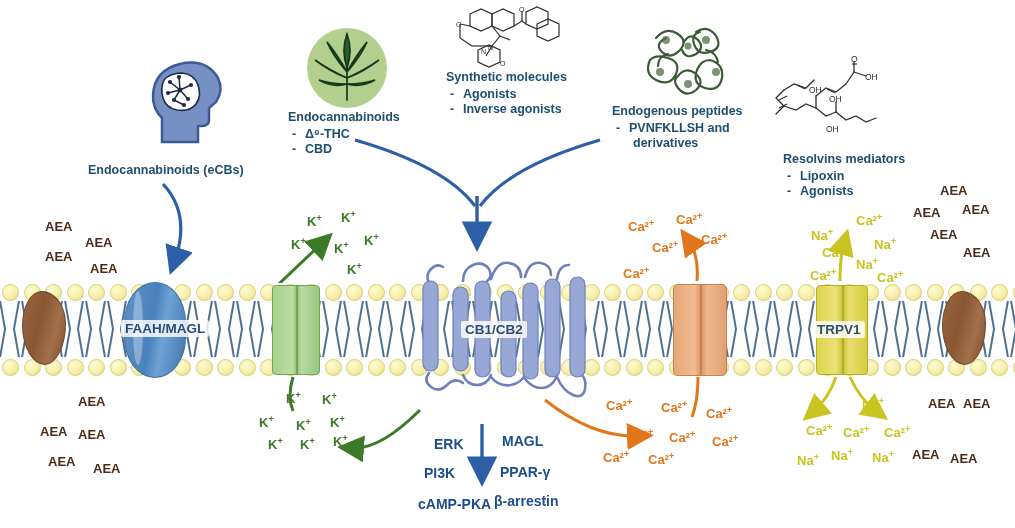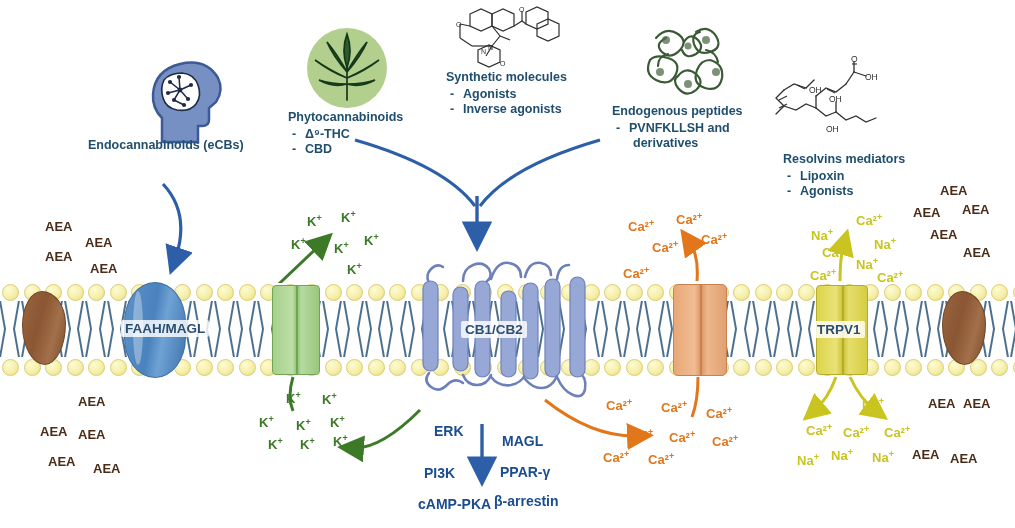--- a/index.html
+++ b/index.html
@@ -183,26 +183,26 @@
         <path d="M84 6 L89 6"></path>
       </g>
       <text x="41" y="35" font-size="8.5" fill="#2f2f2f" font-family="Liberation Sans, sans-serif">OH</text>
       <text x="83" y="4" font-size="8.5" fill="#2f2f2f" font-family="Liberation Sans, sans-serif">O</text>
       <text x="97" y="22" font-size="8.5" fill="#2f2f2f" font-family="Liberation Sans, sans-serif">OH</text>
       <text x="61" y="44" font-size="8.5" fill="#2f2f2f" font-family="Liberation Sans, sans-serif">OH</text>
       <text x="58" y="74" font-size="8.5" fill="#2f2f2f" font-family="Liberation Sans, sans-serif">OH</text>
     </svg>
   </div>
 
-  <div class="abs lbl" style="left:88px;top:138px;">
+  <div class="abs lbl" style="left:88px;top:163px;">
     <span class="hd">Endocannabinoids (eCBs)</span>
   </div>
 
   <div class="abs lbl" style="left:288px;top:110px;">
-    <span class="hd">Phytocannabinoids</span>
+    <span class="hd">Endocannabinoids</span>
     <span class="li"><span class="dash">-</span><span>Δ⁹-THC</span></span>
     <span class="li"><span class="dash">-</span><span>CBD</span></span>
   </div>
 
   <div class="abs lbl" style="left:446px;top:70px;">
     <span class="hd">Synthetic molecules</span>
     <span class="li"><span class="dash">-</span><span>Agonists</span></span>
     <span class="li"><span class="dash">-</span><span>Inverse agonists</span></span>
   </div>
 
@@ -790,21 +790,21 @@
         <rect x="60" y="26" width="15" height="96" rx="7.5" fill="#98a8d6" stroke="#6d80ba" stroke-width="1.2"></rect>
         <rect x="86" y="36" width="15" height="86" rx="7.5" fill="#98a8d6" stroke="#6d80ba" stroke-width="1.2"></rect>
         <rect x="108" y="28" width="15" height="96" rx="7.5" fill="#98a8d6" stroke="#6d80ba" stroke-width="1.2"></rect>
         <rect x="130" y="24" width="15" height="98" rx="7.5" fill="#98a8d6" stroke="#6d80ba" stroke-width="1.2"></rect>
         <rect x="155" y="22" width="15" height="100" rx="7.5" fill="#98a8d6" stroke="#6d80ba" stroke-width="1.2"></rect>
       </g>
     </svg>
   </div>
   <div class="protlabel" style="left:461px;top:321px;">CB1/CB2</div>
 
-  <div class="abs path" style="left:434px;top:424px;">ERK</div>
+  <div class="abs path" style="left:434px;top:437px;">ERK</div>
   <div class="abs path" style="left:424px;top:466px;">PI3K</div>
   <div class="abs path" style="left:418px;top:497px;">cAMP-PKA</div>
   <div class="abs path" style="left:502px;top:434px;">MAGL</div>
   <div class="abs path" style="left:500px;top:465px;">PPAR-γ</div>
   <div class="abs path" style="left:494px;top:494px;">β-arrestin</div>
 
   <div id="ion-layer">
       <div class="abs ion k" style="left: 307px; top: 214px;">K<sup>+</sup></div>
       <div class="abs ion k" style="left: 341px; top: 210px;">K<sup>+</sup></div>
       <div class="abs ion k" style="left: 291px; top: 237px;">K<sup>+</sup></div>

